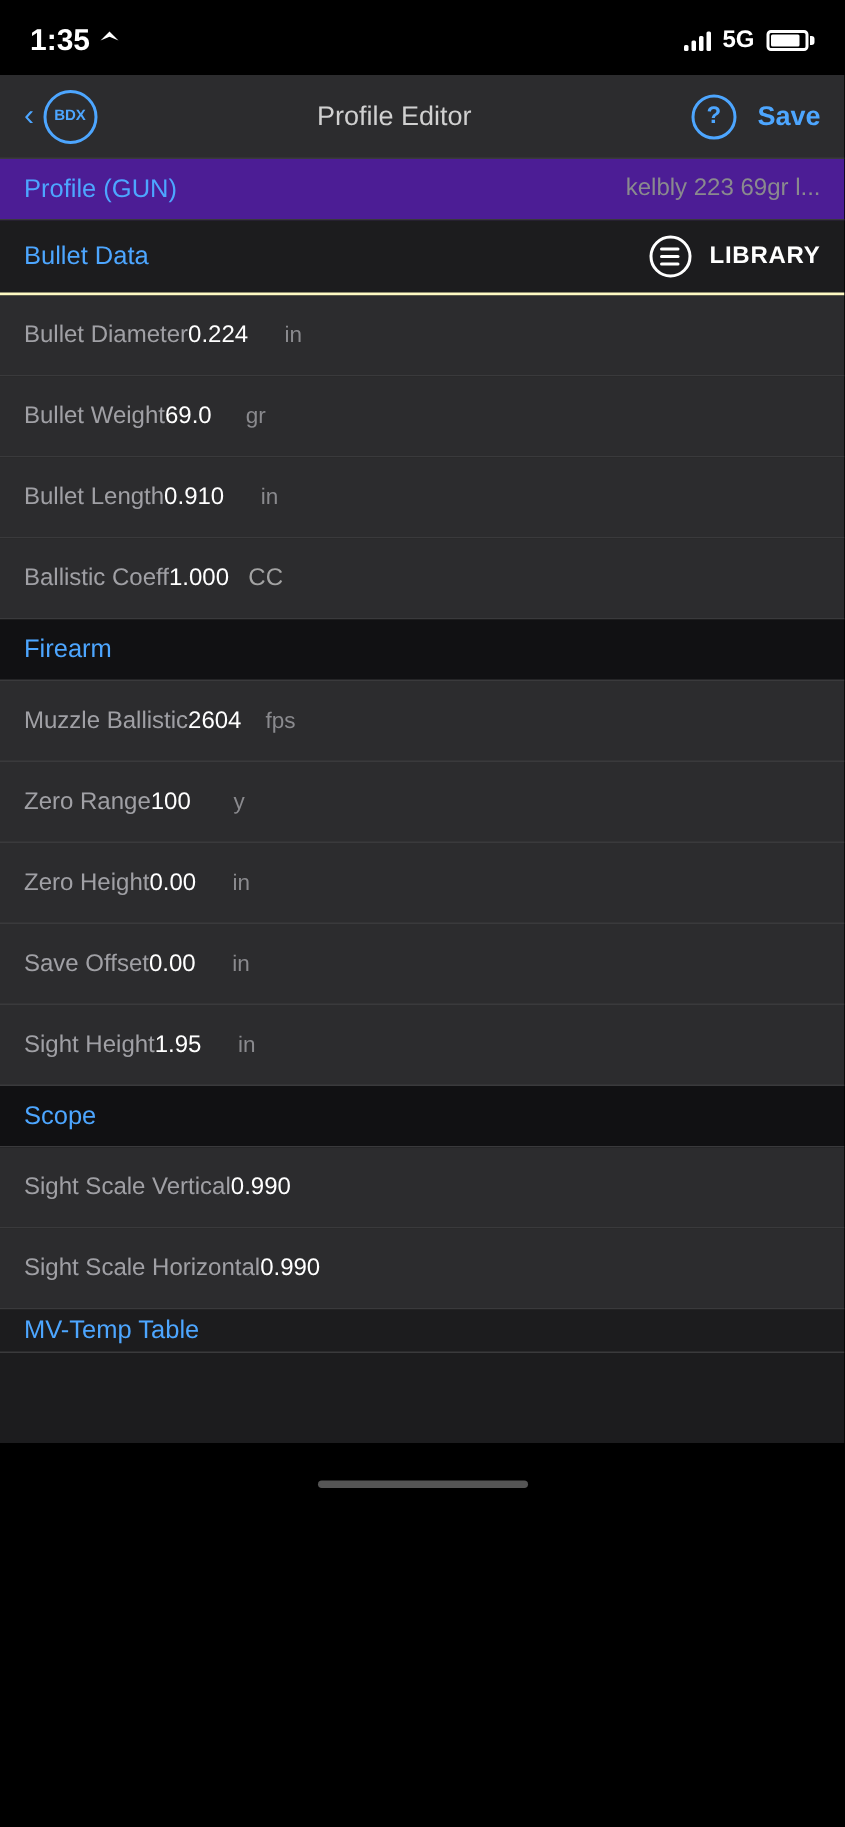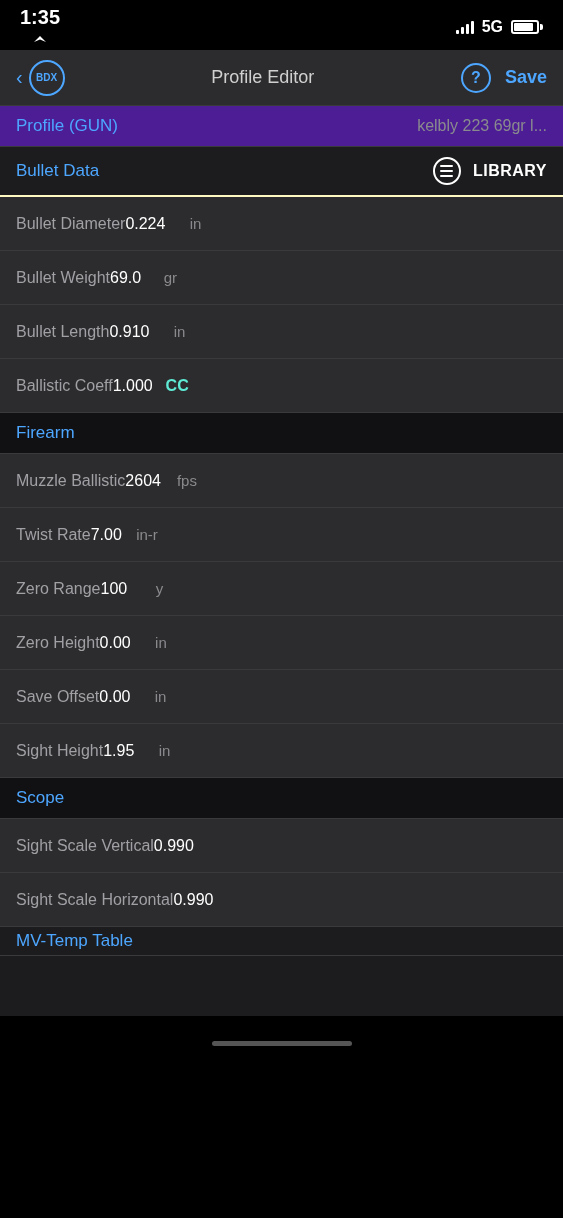--- a/index.html
+++ b/index.html
@@ -21,21 +21,20 @@
       padding: 12px 20px 8px 20px;
       height: 50px;
     }
     .status-time {
       font-size: 20px;
       font-weight: 600;
       color: #fff;
       display: flex;
       align-items: center;
       gap: 6px;
-      flex-direction: column;
     }
     .status-right {
       display: flex;
       align-items: center;
       gap: 8px;
     }
     .signal-bars {
       display: flex;
       align-items: flex-end;
       gap: 2px;
@@ -183,23 +182,23 @@
       font-weight: 500;
       text-align: right;
     }
     .field-unit {
       color: #8a8a8e;
       font-size: 15px;
       min-width: 28px;
       text-align: right;
     }
     .field-unit-blue {
-      color: #5eead4;
-      font-size: 16px;
-      font-weight: 700;
+      color: #a3a3a3;
+      font-size: 16px;
+      font-weight: 400;
     }
 
     
     .category-header {
       background: #111113;
       padding: 10px 16px;
       border-bottom: 1px solid #3a3a3c;
     }
     .category-label {
       color: #4da6ff;
@@ -384,27 +383,20 @@
 
 <div>
   <div class="field-row">
     <span class="field-label">Muzzle Ballistic</span>
     <div class="field-right">
       <span class="field-value">2604</span>
       <span class="field-unit">fps</span>
     </div>
   </div>
   <div class="field-row">
-    <span class="field-label">Twist Rate</span>
-    <div class="field-right">
-      <span class="field-value">7.00</span>
-      <span class="field-unit">in-r</span>
-    </div>
-  </div>
-  <div class="field-row">
     <span class="field-label">Zero Range</span>
     <div class="field-right">
       <span class="field-value">100</span>
       <span class="field-unit">y</span>
     </div>
   </div>
   <div class="field-row">
     <span class="field-label">Zero Height</span>
     <div class="field-right">
       <span class="field-value">0.00</span>

